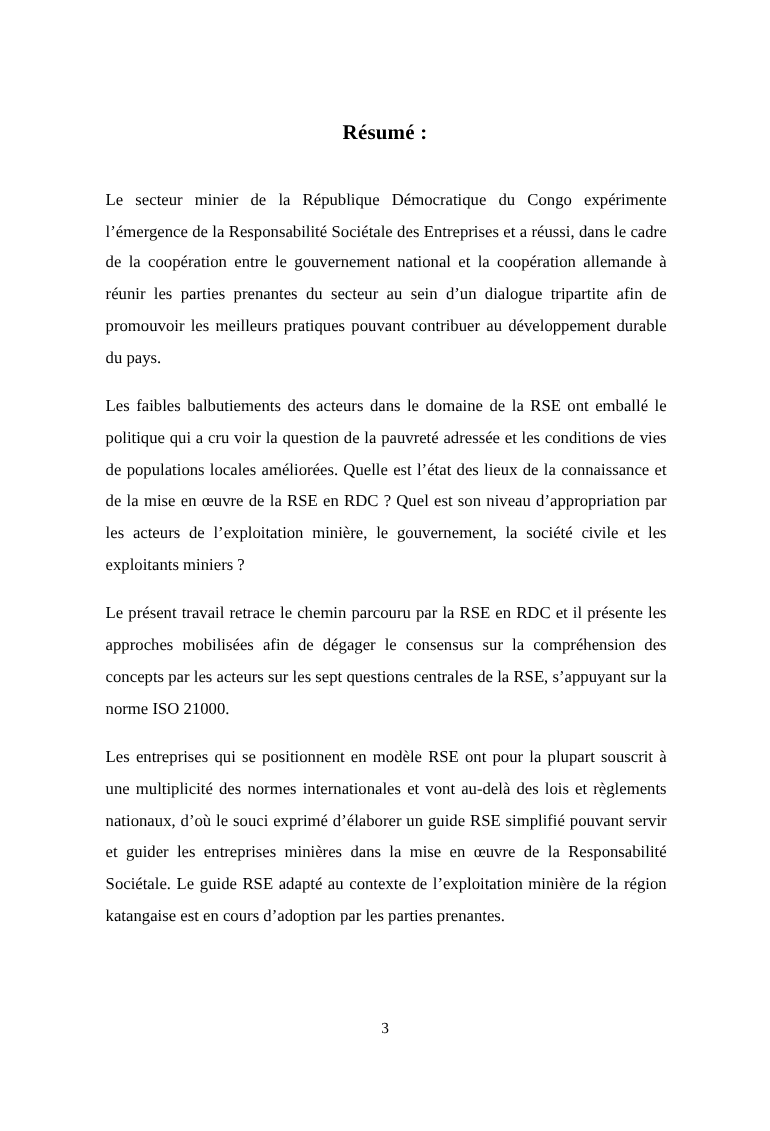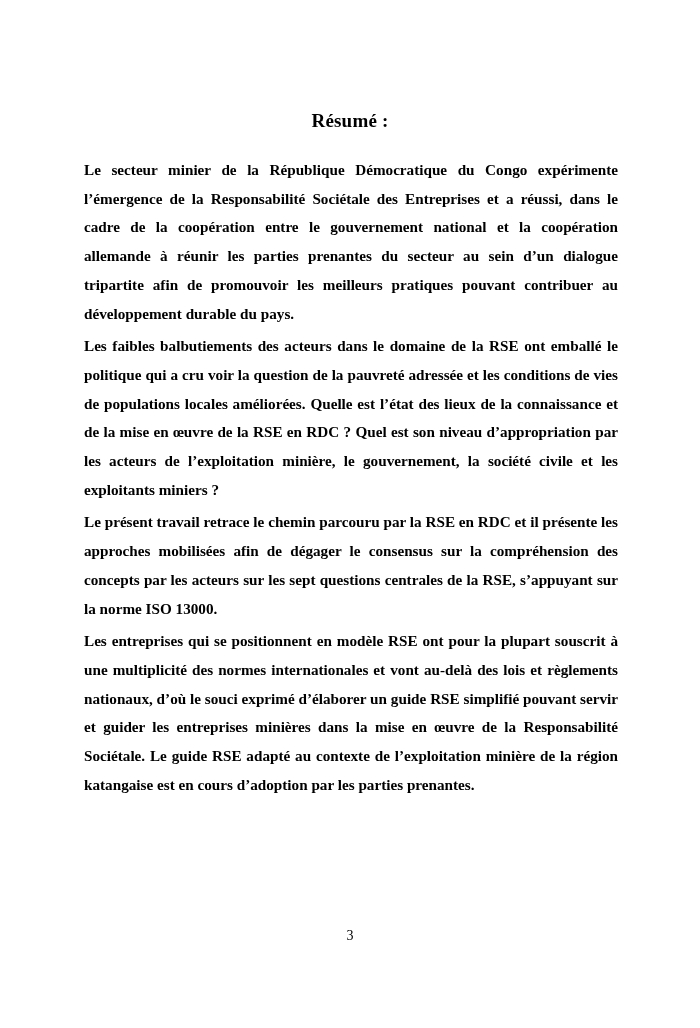--- a/index.html
+++ b/index.html
@@ -33,28 +33,27 @@
     font-weight: bold;
     letter-spacing: 0.2px;
   }
   .body-block {
     position: absolute;
     left: 80px;
     top: 152px;
     width: 542px;
   }
   .para {
-    margin: 4px;
+    margin: 16px;
     text-align: justify;
     text-justify: inter-word;
     font-size: 15.2px;
     line-height: 28.7px;
     text-indent: 0;
     hyphens: none;
-    font-weight: bold;
     -webkit-hyphens: none;
   }
   .spacer-line {
     height: 28.7px;
   }
   .keywords {
     margin: 0;
     text-align: justify;
     text-justify: inter-word;
     font-size: 15.2px;
@@ -75,21 +74,21 @@
 <div class="page">
 
   <div class="doc-title">Résumé :</div>
 
   <div class="body-block">
 
     <p class="para">Le secteur minier de la République Démocratique du Congo expérimente l’émergence de la Responsabilité Sociétale des Entreprises et a réussi, dans le cadre de la coopération entre le gouvernement national et la coopération allemande à réunir les parties prenantes du secteur au sein d’un dialogue tripartite afin de promouvoir les meilleurs pratiques pouvant contribuer au développement durable du pays.</p>
 
     <p class="para">Les faibles balbutiements des acteurs dans le domaine de la RSE ont emballé le politique qui a cru voir la question de la pauvreté adressée et les conditions de vies de populations locales améliorées. Quelle est l’état des lieux de la connaissance et de la mise en œuvre de la RSE en RDC ? Quel est son niveau d’appropriation par les acteurs de l’exploitation minière, le gouvernement, la société civile et les exploitants miniers ?</p>
 
-    <p class="para">Le présent travail retrace le chemin parcouru par la RSE en RDC et il présente les approches mobilisées afin de dégager le consensus sur la compréhension des concepts par les acteurs sur les sept questions centrales de la RSE, s’appuyant sur la norme ISO 13000.</p>
+    <p class="para">Le présent travail retrace le chemin parcouru par la RSE en RDC et il présente les approches mobilisées afin de dégager le consensus sur la compréhension des concepts par les acteurs sur les sept questions centrales de la RSE, s’appuyant sur la norme ISO 21000.</p>
 
     <p class="para">Les entreprises qui se positionnent en modèle RSE ont pour la plupart souscrit à une multiplicité des normes internationales et vont au-delà des lois et règlements nationaux, d’où le souci exprimé d’élaborer un guide RSE simplifié pouvant servir et guider les entreprises minières dans la mise en œuvre de la Responsabilité Sociétale. Le guide RSE adapté au contexte de l’exploitation minière de la région katangaise est en cours d’adoption par les parties prenantes.</p>
 
     <div class="spacer-line"></div>
 
 
   </div>
 
   <div class="page-number">3</div>
 

